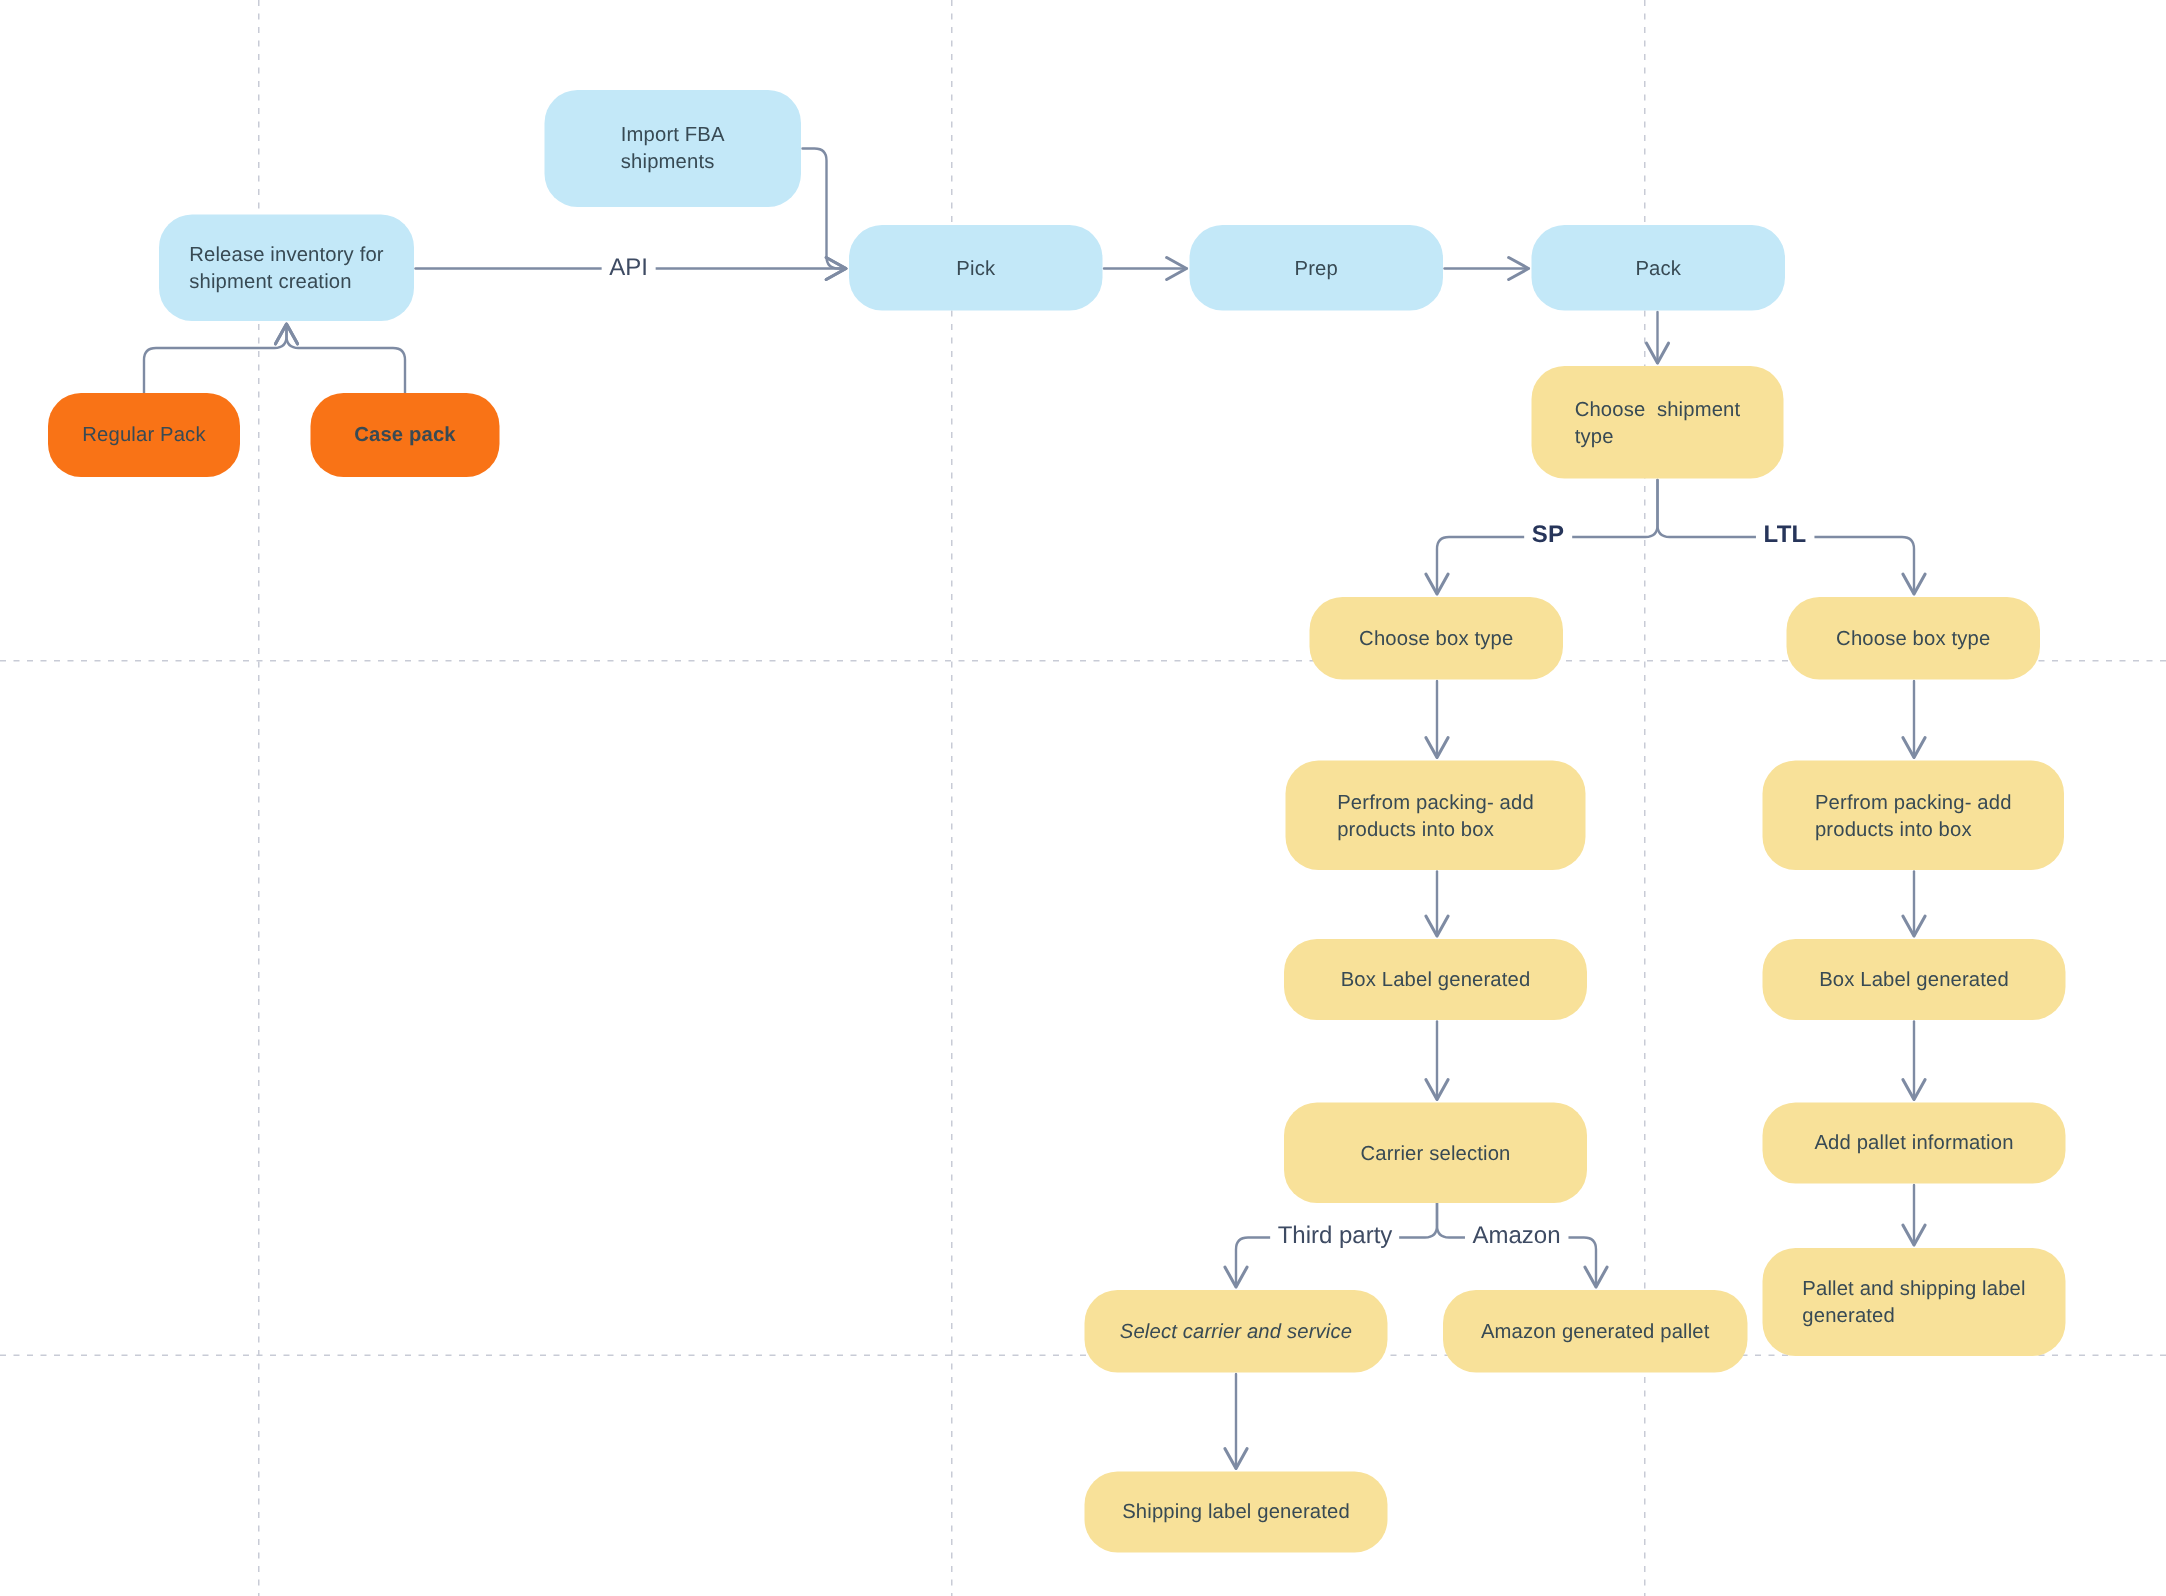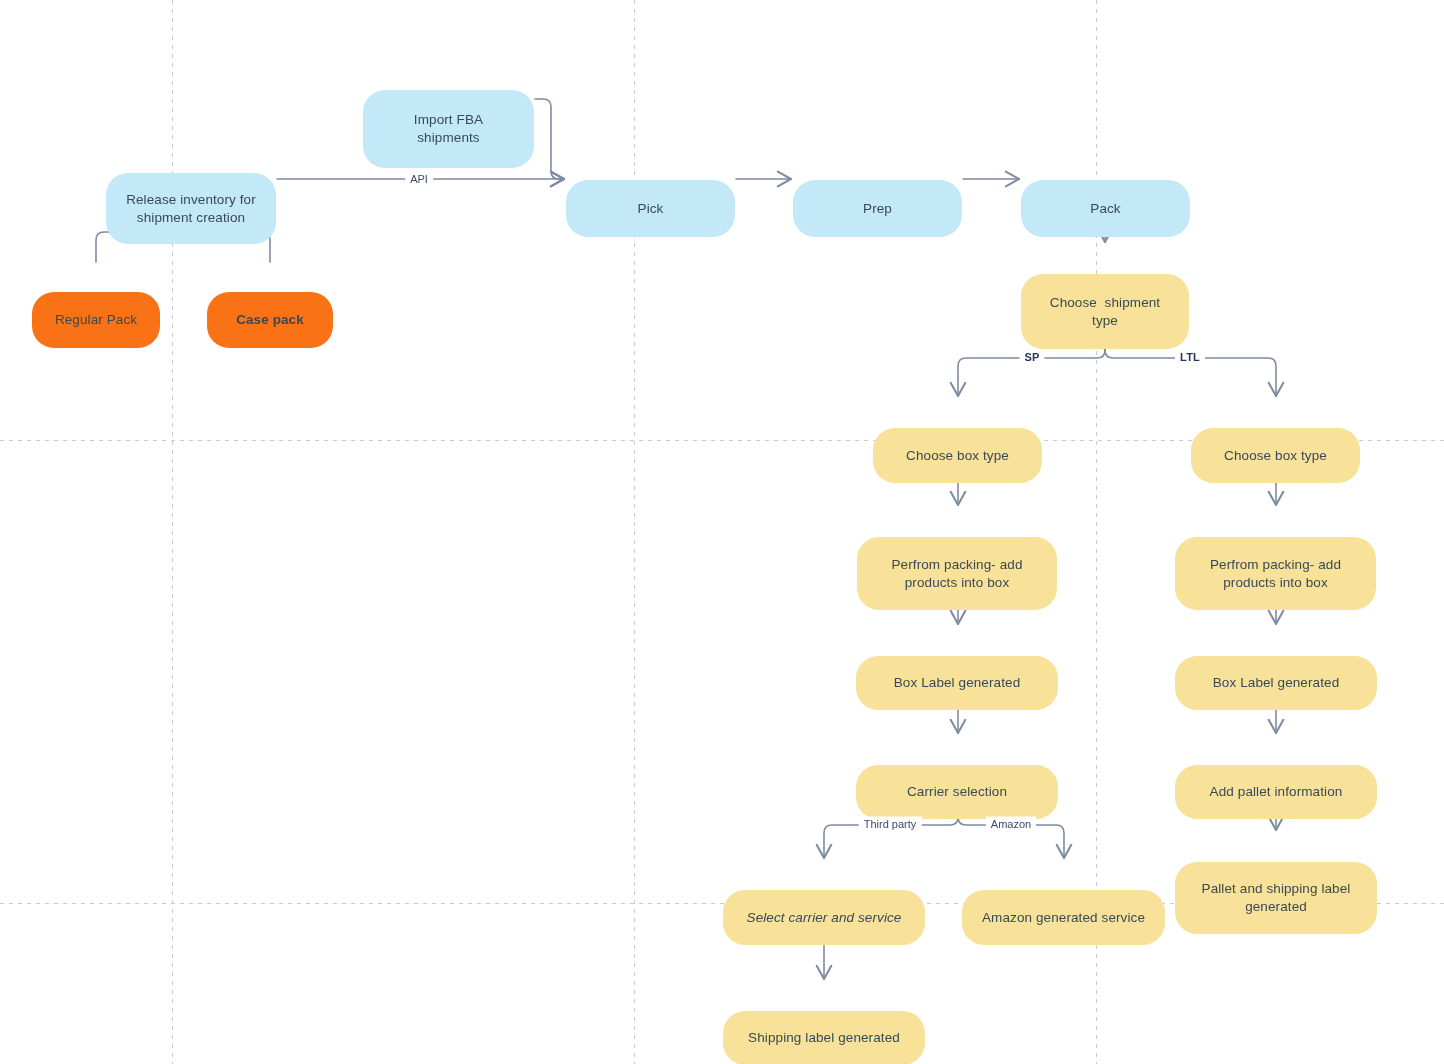--- a/index.html
+++ b/index.html
@@ -24,38 +24,36 @@
     width: 1444px;
     height: 1064px;
     pointer-events: none;
   }
   .node {
     position: absolute;
     box-sizing: border-box;
     display: flex;
     align-items: center;
     justify-content: center;
-    text-align: center;
     border-radius: 22px;
     color: #384a54;
     font-size: 13.5px;
     line-height: 18px;
     letter-spacing: 0.1px;
     padding: 4px 10px;
     white-space: pre-wrap;
-    margin-top: 30px;
   }
   .node.blue   { background: #c3e8f8; }
   .node.green  { background: #f97316; }
   .node.yellow { background: #f8e199; }
 
   .edge-label {
     position: absolute;
     color: #3e4b63;
-    font-size: 11px;
+    font-size: 16px;
     line-height: 15px;
     background: #ffffff;
     padding: 0 5px;
     white-space: nowrap;
     transform: translate(-50%, -50%);
   }
   .edge-label.bold {
     font-weight: bold;
     color: #27355a;
     letter-spacing: 0.2px;
@@ -132,24 +130,24 @@
       <div class="node yellow" style="left: 1021px; top: 244px; width: 168px; height: 75px;"><span>Choose  shipment
 type</span></div>
       <div class="node yellow" style="left: 873px; top: 398px; width: 169px; height: 55px;"><span>Choose box type</span></div>
       <div class="node yellow" style="left: 1191px; top: 398px; width: 169px; height: 55px;"><span>Choose box type</span></div>
       <div class="node yellow" style="left: 857px; top: 507px; width: 200px; height: 73px;"><span>Perfrom packing- add
 products into box</span></div>
       <div class="node yellow" style="left: 1175px; top: 507px; width: 201px; height: 73px;"><span>Perfrom packing- add
 products into box</span></div>
       <div class="node yellow" style="left: 856px; top: 626px; width: 202px; height: 54px;"><span>Box Label generated</span></div>
       <div class="node yellow" style="left: 1175px; top: 626px; width: 202px; height: 54px;"><span>Box Label generated</span></div>
-      <div class="node yellow" style="left: 856px; top: 735px; width: 202px; height: 54px;"><span>Carrier selection</span></div>
+      <div class="node yellow" style="left: 856px; top: 735px; width: 202px; height: 67px;"><span>Carrier selection</span></div>
       <div class="node yellow" style="left: 1175px; top: 735px; width: 202px; height: 54px;"><span>Add pallet information</span></div>
       <div class="node yellow" style="left: 723px; top: 860px; width: 202px; height: 55px; font-style: italic;"><span>Select carrier and service</span></div>
-      <div class="node yellow" style="left: 962px; top: 860px; width: 203px; height: 55px;"><span>Amazon generated service</span></div>
+      <div class="node yellow" style="left: 962px; top: 860px; width: 203px; height: 55px;"><span>Amazon generated pallet</span></div>
       <div class="node yellow" style="left: 1175px; top: 832px; width: 202px; height: 72px;"><span>Pallet and shipping label
 generated</span></div>
       <div class="node yellow" style="left: 723px; top: 981px; width: 202px; height: 54px;"><span>Shipping label generated</span></div>
     </div>
   <div id="edge-labels">
       <div class="edge-label" style="left: 419px; top: 179px;">API</div>
       <div class="edge-label bold" style="left: 1032px; top: 357px;">SP</div>
       <div class="edge-label bold" style="left: 1190px; top: 357px;">LTL</div>
       <div class="edge-label" style="left: 890px; top: 824px;">Third party</div>
       <div class="edge-label" style="left: 1011px; top: 824px;">Amazon</div>

